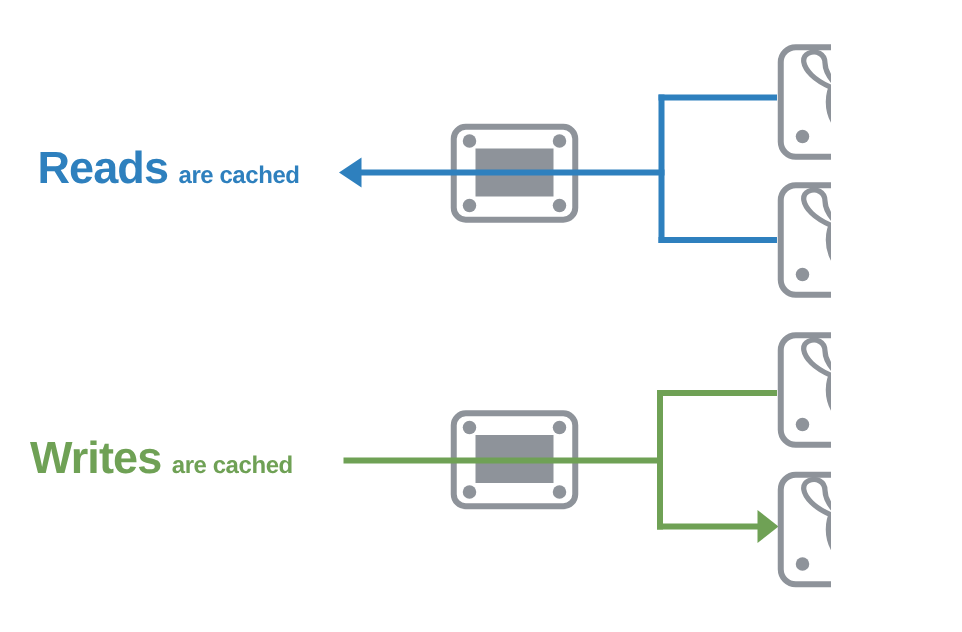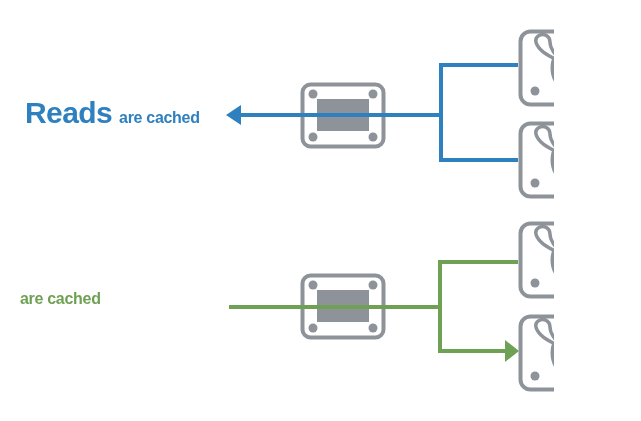--- a/index.html
+++ b/index.html
@@ -90,20 +90,21 @@
       <circle cx="61" cy="39" r="26" fill="#fff" stroke="currentColor" stroke-width="5"></circle>
       <circle cx="61" cy="39" r="18" fill="currentColor"></circle>
       <circle cx="92" cy="15" r="4.5" fill="currentColor"></circle>
       <circle cx="17" cy="62" r="4.5" fill="currentColor"></circle>
       <circle cx="92" cy="62" r="4.5" fill="currentColor"></circle>
       <path d="M45,33 C34,29 28,26 23,21 C17,15 16,9 21,6.5 C26,4 32,7 32,13 C32,20 38,27 45,33 Z" fill="#fff" stroke="currentColor" stroke-width="3.5"></path>
     </svg>
   </div>
 
   <div class="label write-text" style="left:20px; top:291px;">
+    <span class="big">Writes</span>
     <span class="small">are cached</span>
   </div>
 
   <div class="hline write-line" style="left:229px; top:305px; width:213px;"></div>
   <div class="vline write-line" style="left:438px; top:260px; height:93px;"></div>
   <div class="hline write-line" style="left:438px; top:260px; width:80px;"></div>
   <div class="hline write-line" style="left:438px; top:349px; width:68px;"></div>
   <div class="arrow arrow-right"></div>
 
   <div class="icon cache-icon" style="left:300px; top:273px;">

